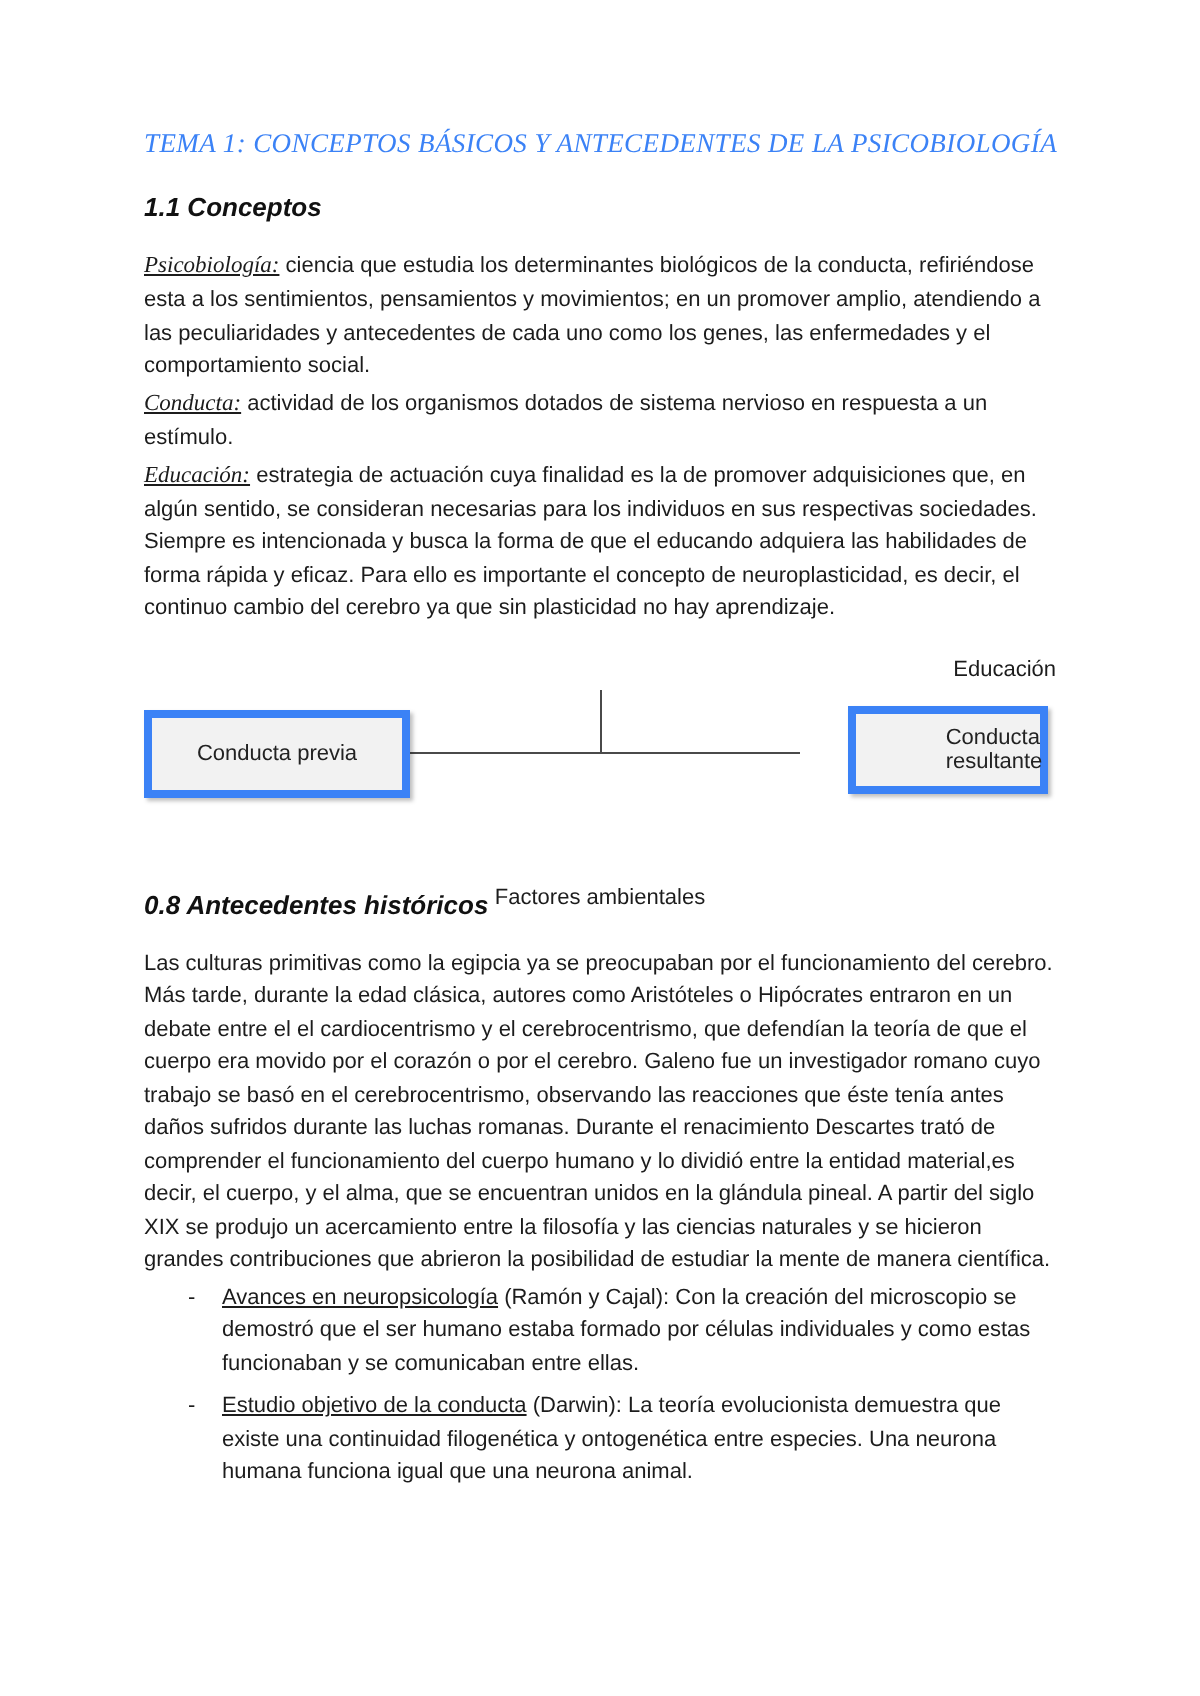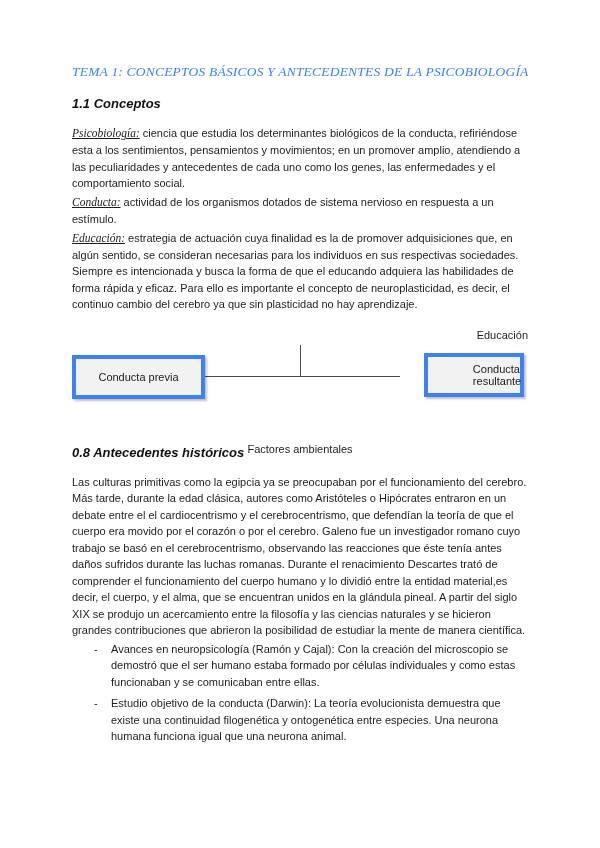--- a/index.html
+++ b/index.html
@@ -112,21 +112,21 @@
     display: flex;
     font-size: 11px;
     line-height: 1.5;
     margin-bottom: 5px;
   }
   .bullet-marker {
     width: 17px;
     flex: 0 0 17px;
   }
   .bullet-content { flex: 1; }
-  .bullet-lead { }
+  .bullet-lead { text-decoration: underline; }
 </style>
 </head>
 <body>
 
 <div class="page">
 
   <h1 class="doc-title">TEMA 1: CONCEPTOS BÁSICOS Y ANTECEDENTES DE LA PSICOBIOLOGÍA</h1>
 
   <h2 class="section-heading">1.1 Conceptos</h2>
 

